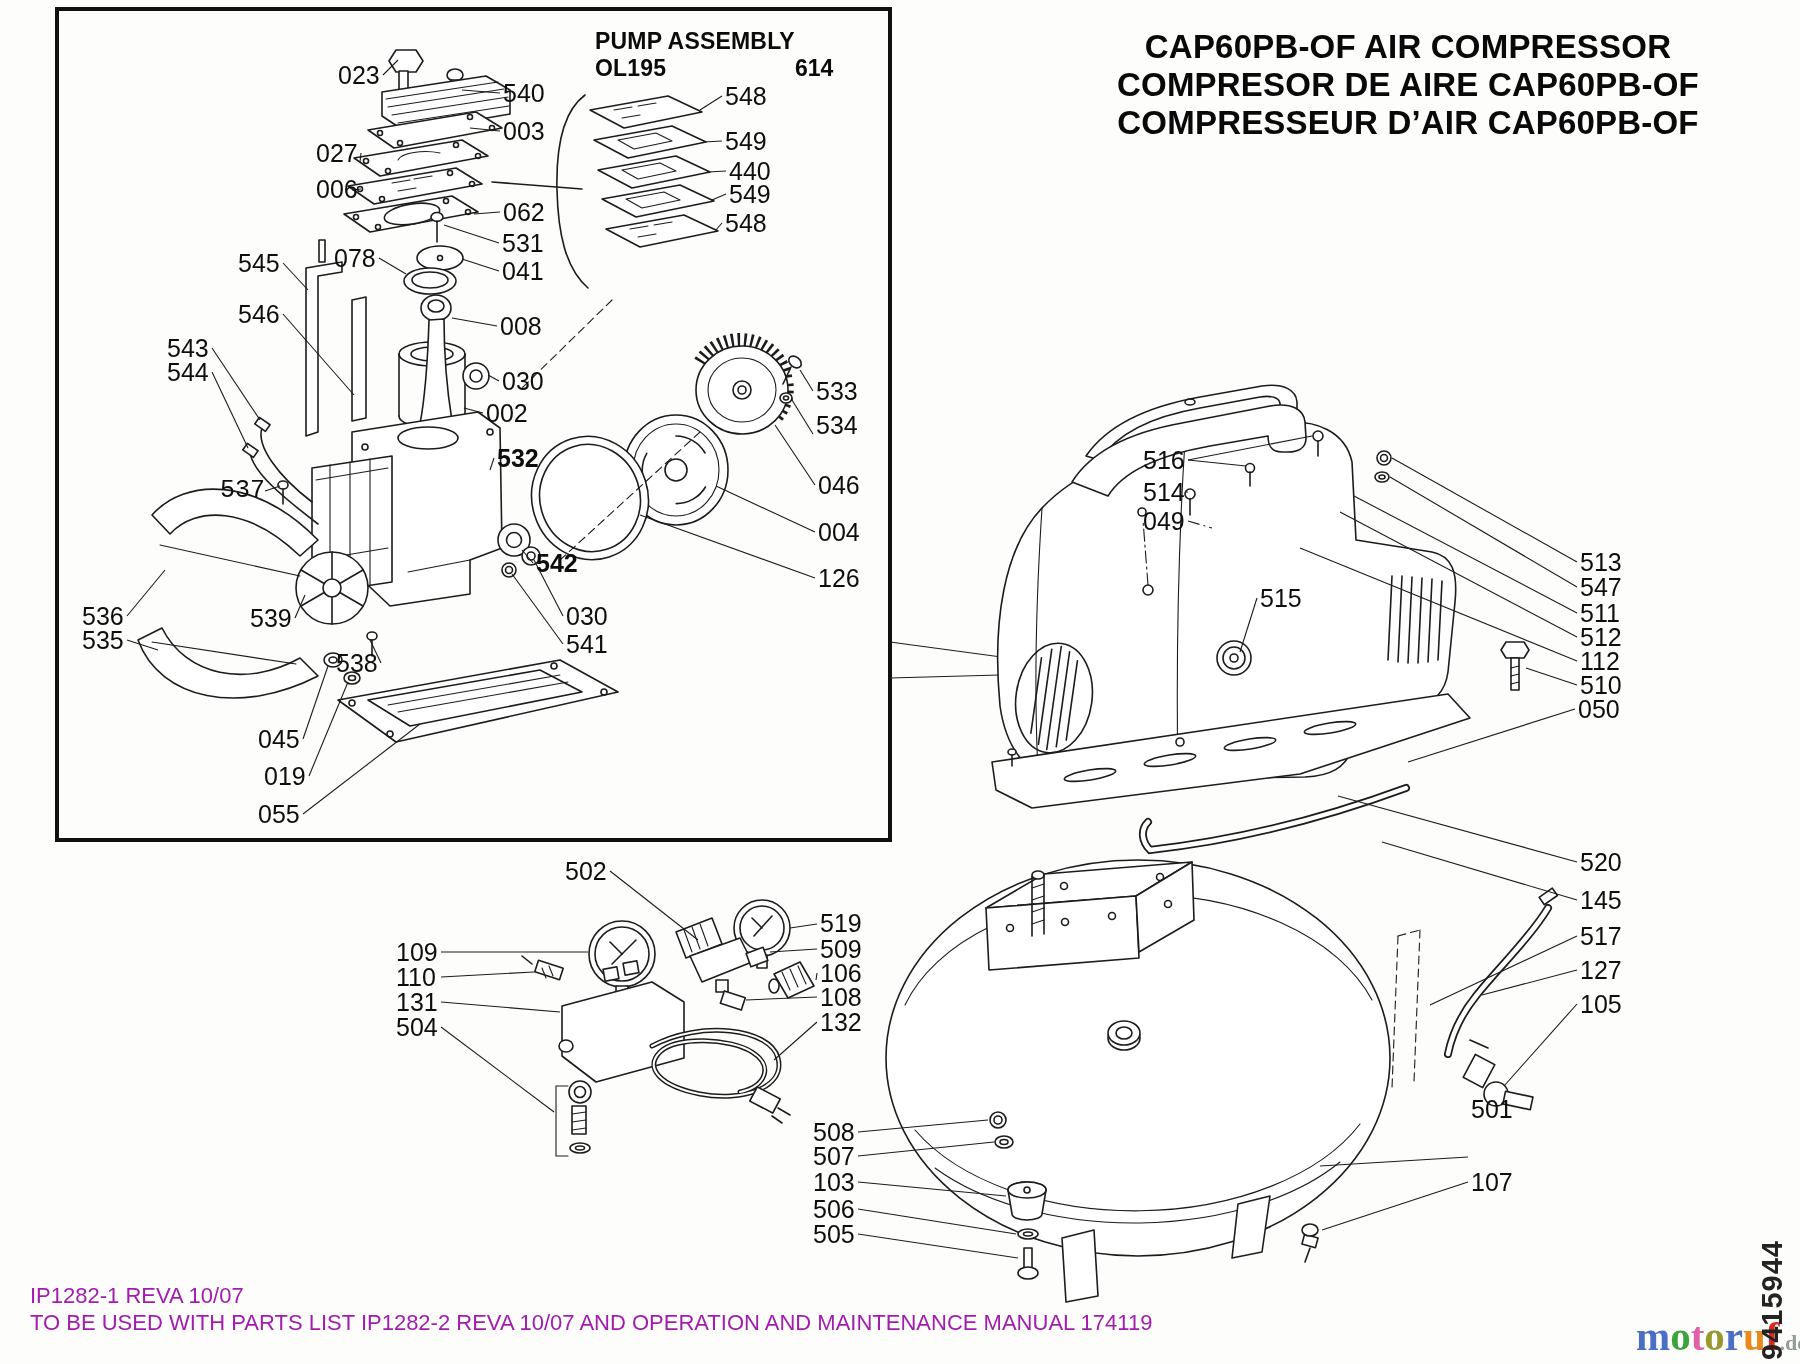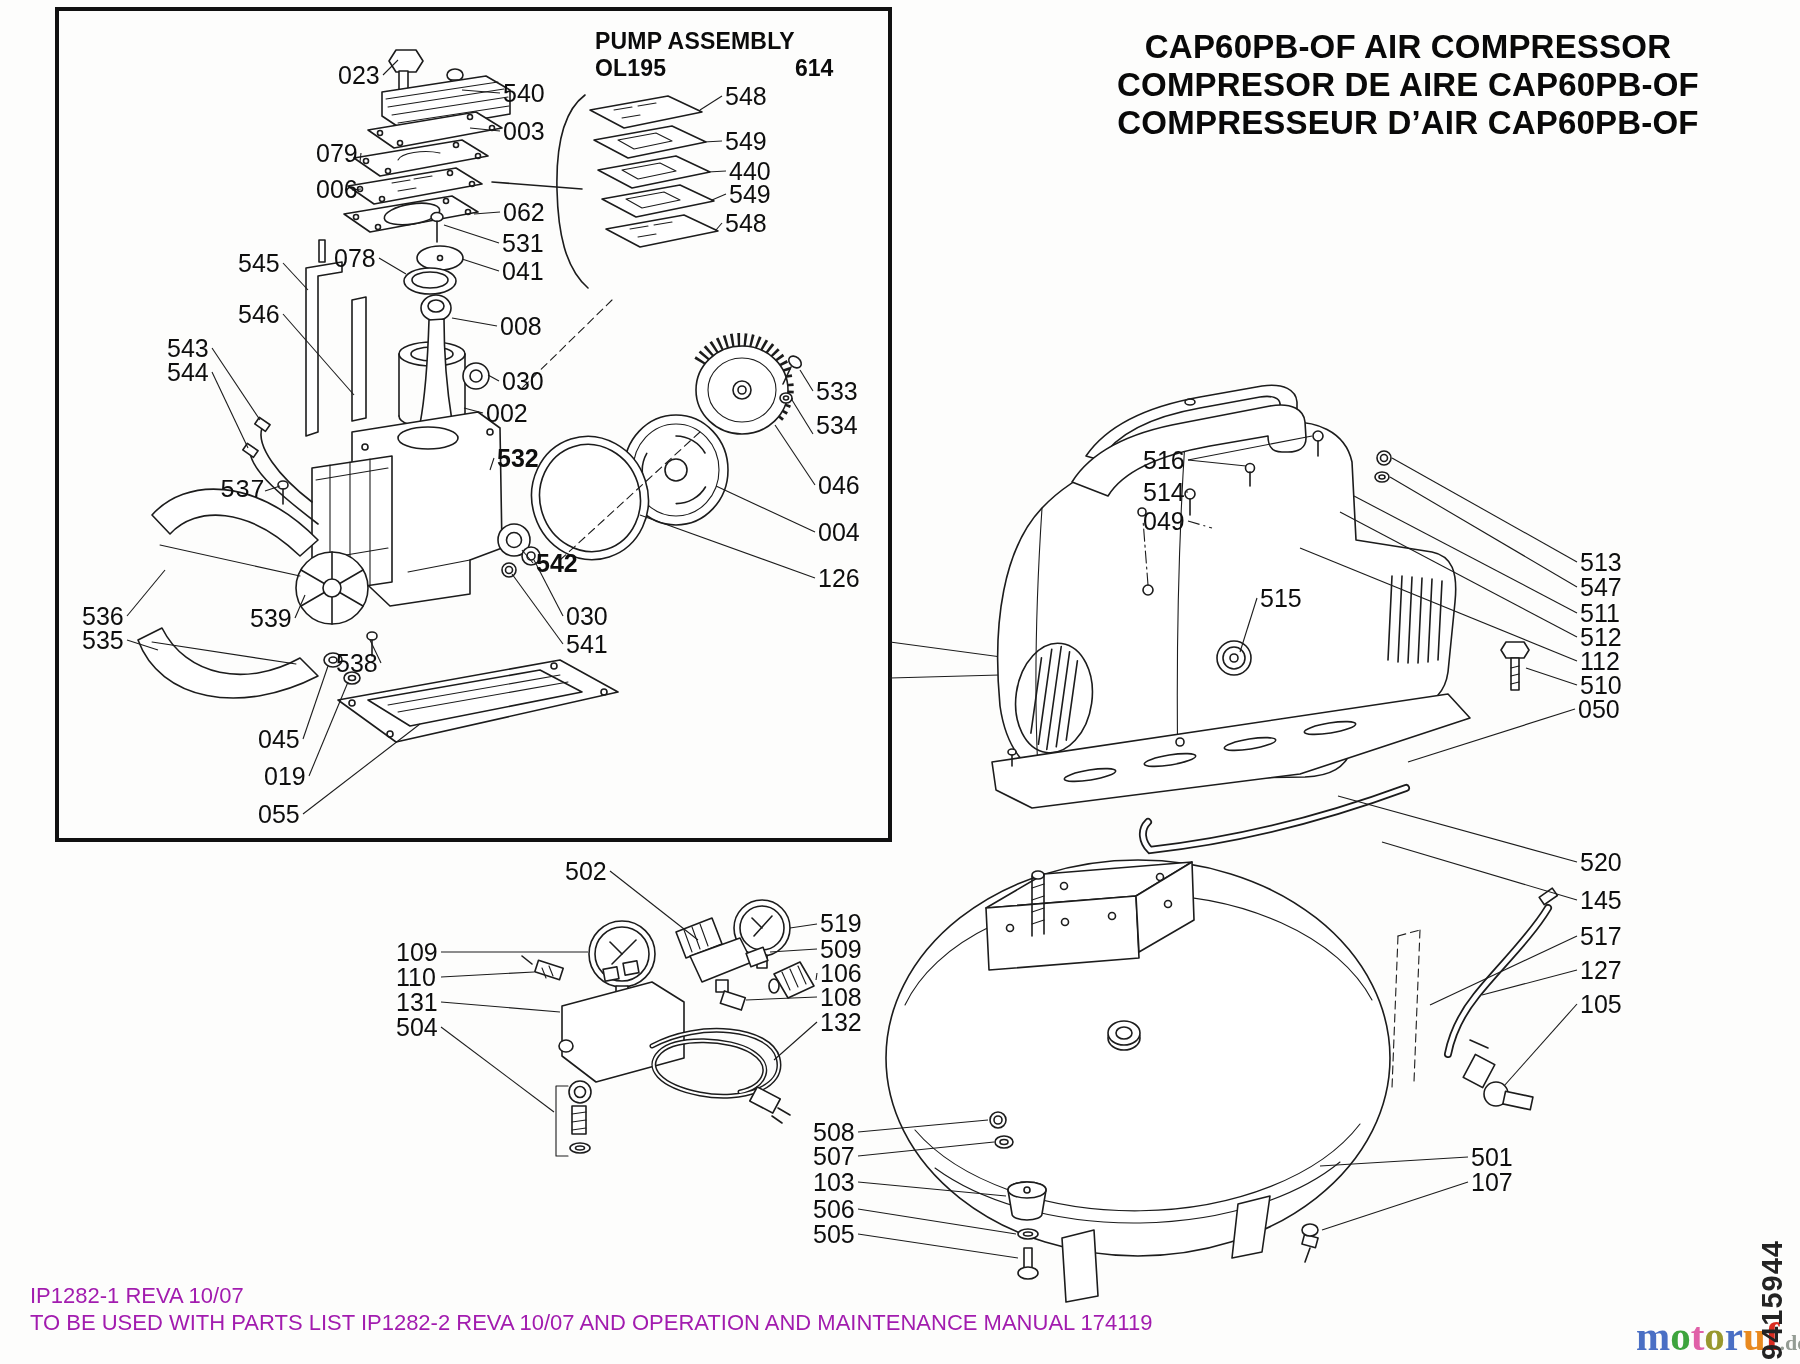--- a/index.html
+++ b/index.html
@@ -476,21 +476,21 @@
   <div id="main-title">
     <div>CAP60PB-OF AIR COMPRESSOR</div>
     <div>COMPRESOR DE AIRE CAP60PB-OF</div>
     <div>COMPRESSEUR D’AIR CAP60PB-OF</div>
   </div>
 
   <div id="label-layer">
       <span class="part-label" style="left: 338px; top: 62px;">023</span>
       <span class="part-label" style="left: 503px; top: 80px;">540</span>
       <span class="part-label" style="left: 503px; top: 118px;">003</span>
-      <span class="part-label" style="left: 316px; top: 140px;">079</span>
+      <span class="part-label" style="left: 316px; top: 140px;">027</span>
       <span class="part-label" style="left: 316px; top: 176px;">006</span>
       <span class="part-label" style="left: 503px; top: 199px;">062</span>
       <span class="part-label" style="left: 502px; top: 230px;">531</span>
       <span class="part-label" style="left: 334px; top: 245px;">078</span>
       <span class="part-label" style="left: 502px; top: 258px;">041</span>
       <span class="part-label" style="left: 238px; top: 250px;">545</span>
       <span class="part-label" style="left: 238px; top: 301px;">546</span>
       <span class="part-label" style="left: 500px; top: 313px;">008</span>
       <span class="part-label" style="left: 167px; top: 335px;">543</span>
       <span class="part-label" style="left: 167px; top: 359px;">544</span>
@@ -527,21 +527,21 @@
       <span class="part-label" style="left: 1580px; top: 600px;">511</span>
       <span class="part-label" style="left: 1580px; top: 624px;">512</span>
       <span class="part-label" style="left: 1580px; top: 648px;">112</span>
       <span class="part-label" style="left: 1580px; top: 672px;">510</span>
       <span class="part-label" style="left: 1578px; top: 696px;">050</span>
       <span class="part-label" style="left: 1580px; top: 849px;">520</span>
       <span class="part-label" style="left: 1580px; top: 887px;">145</span>
       <span class="part-label" style="left: 1580px; top: 923px;">517</span>
       <span class="part-label" style="left: 1580px; top: 957px;">127</span>
       <span class="part-label" style="left: 1580px; top: 991px;">105</span>
-      <span class="part-label" style="left: 1471px; top: 1144px;">501</span>
+      <span class="part-label" style="left: 1471px; top: 1096px;">501</span>
       <span class="part-label" style="left: 1471px; top: 1169px;">107</span>
       <span class="part-label" style="left: 813px; top: 1119px;">508</span>
       <span class="part-label" style="left: 813px; top: 1143px;">507</span>
       <span class="part-label" style="left: 813px; top: 1169px;">103</span>
       <span class="part-label" style="left: 813px; top: 1196px;">506</span>
       <span class="part-label" style="left: 813px; top: 1221px;">505</span>
       <span class="part-label" style="left: 565px; top: 858px;">502</span>
       <span class="part-label" style="left: 396px; top: 939px;">109</span>
       <span class="part-label" style="left: 396px; top: 964px;">110</span>
       <span class="part-label" style="left: 396px; top: 989px;">131</span>

